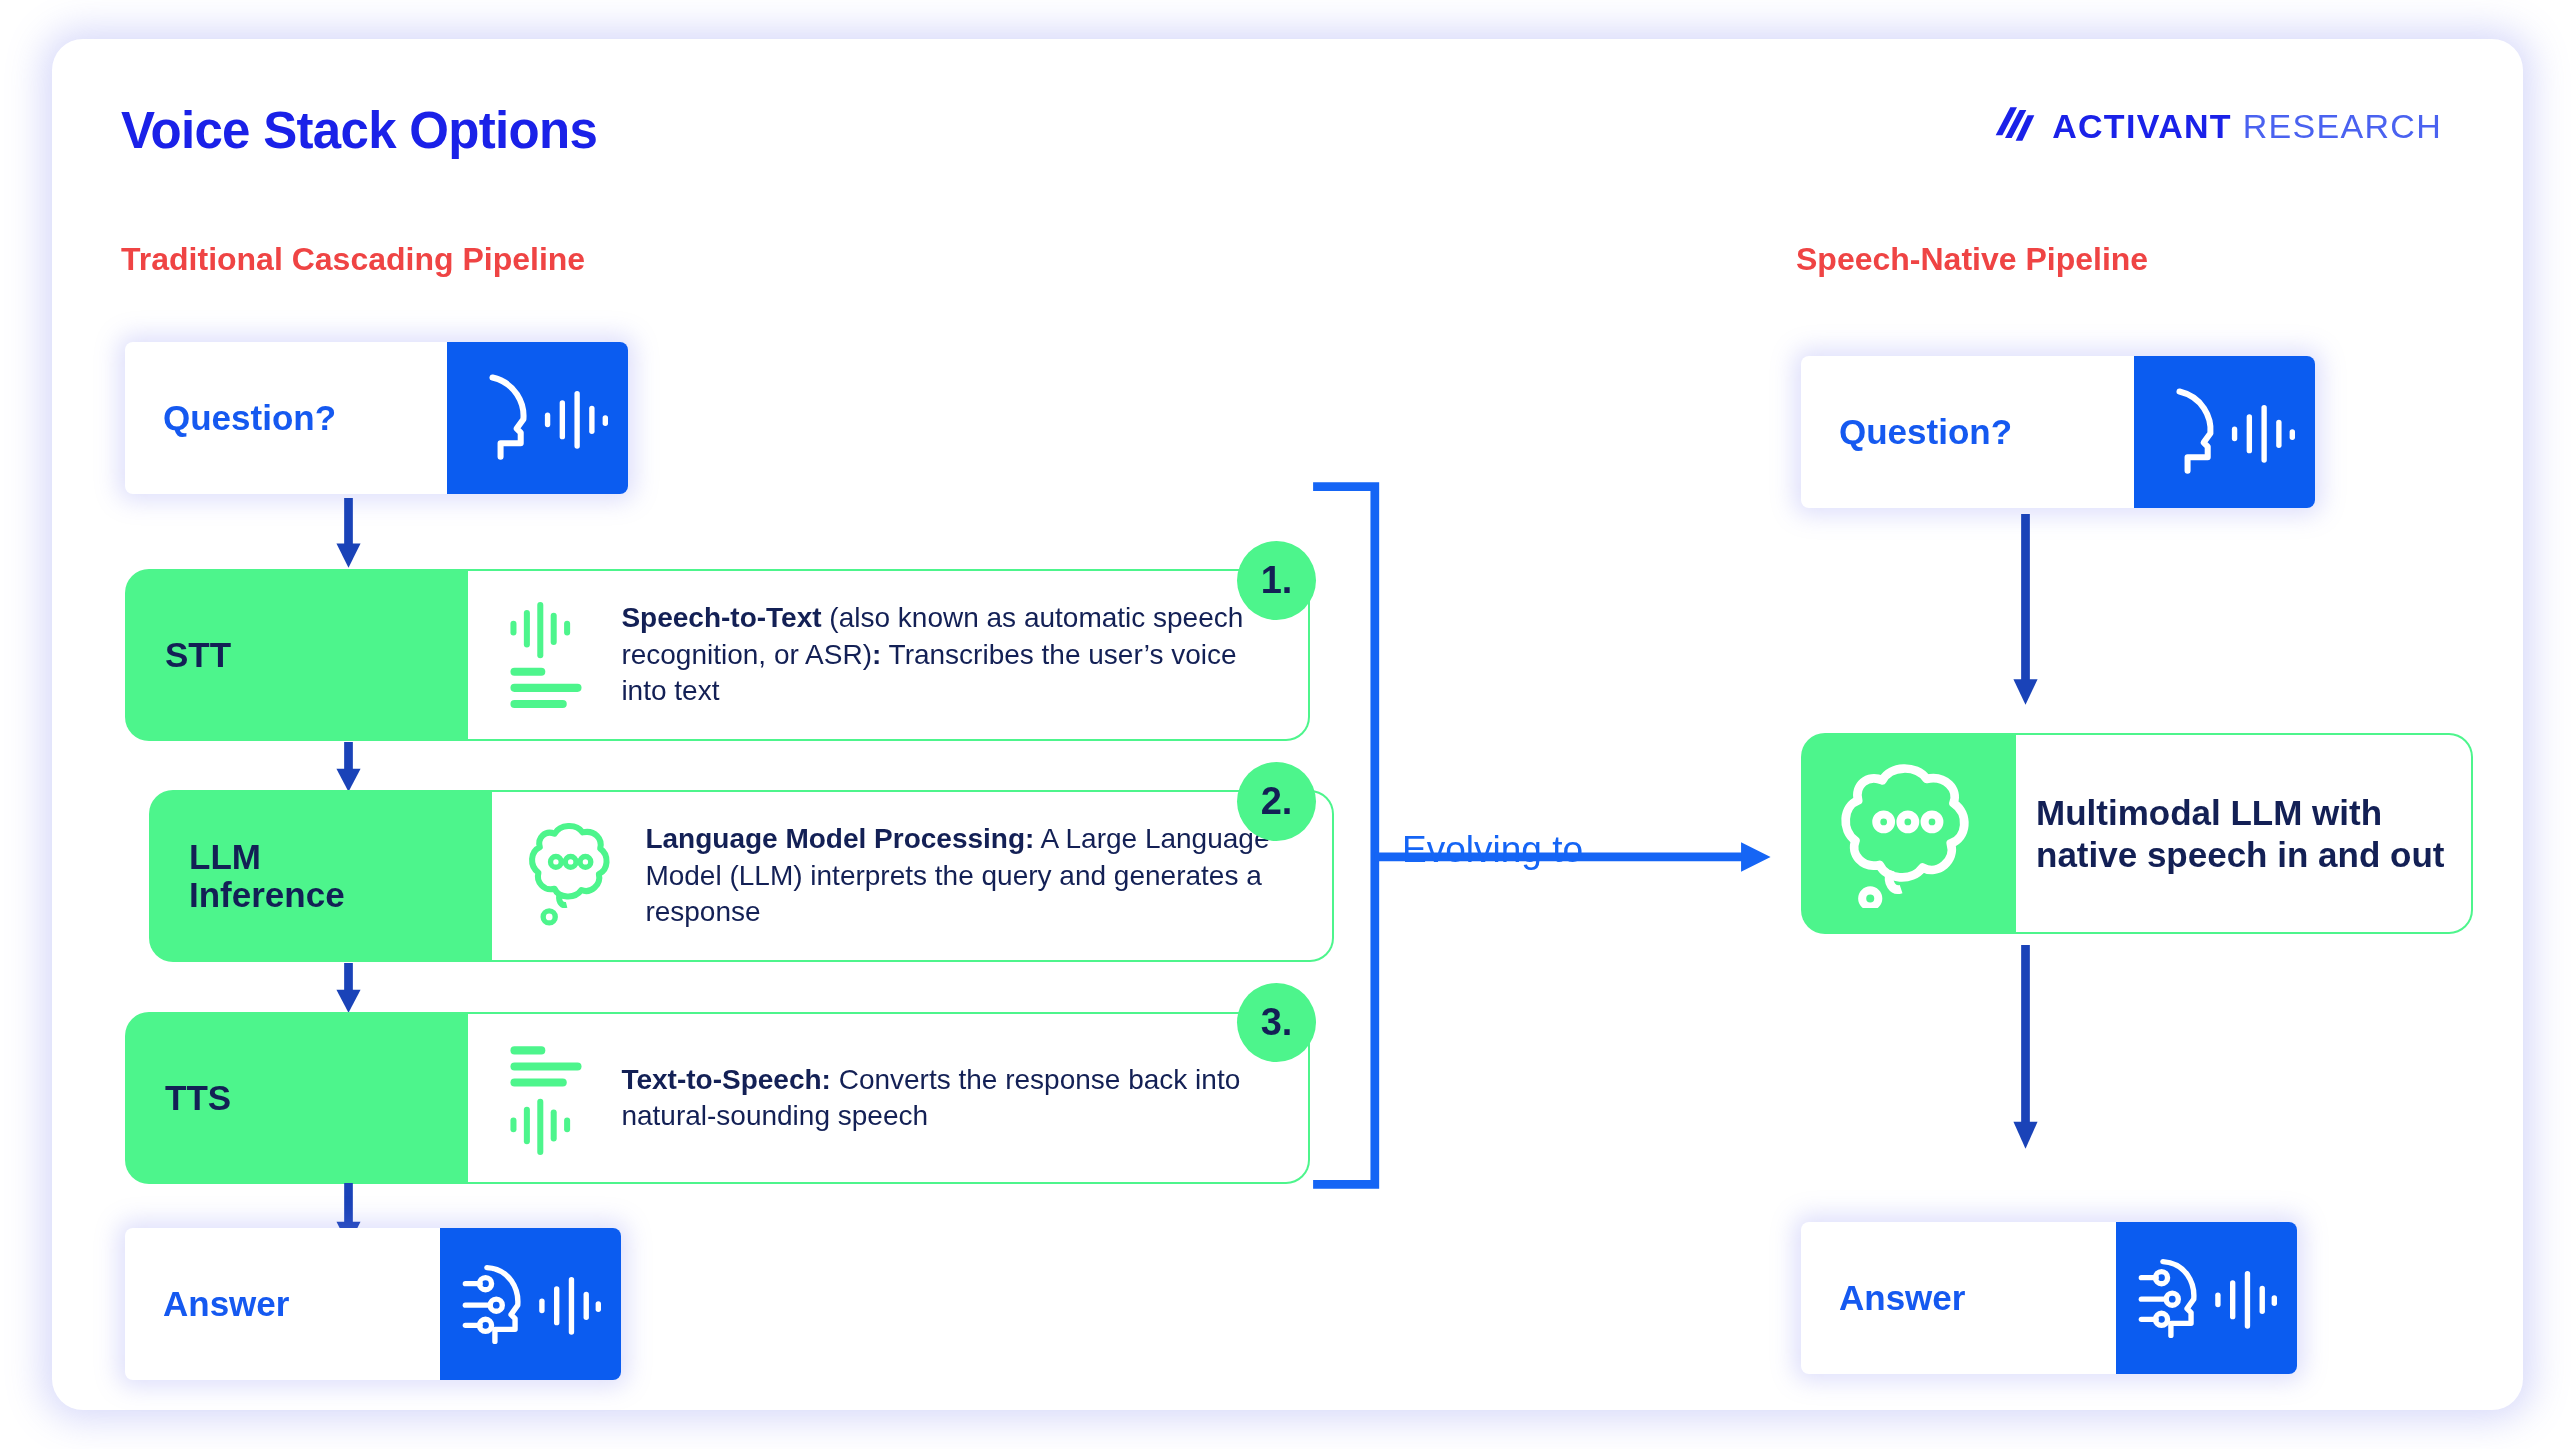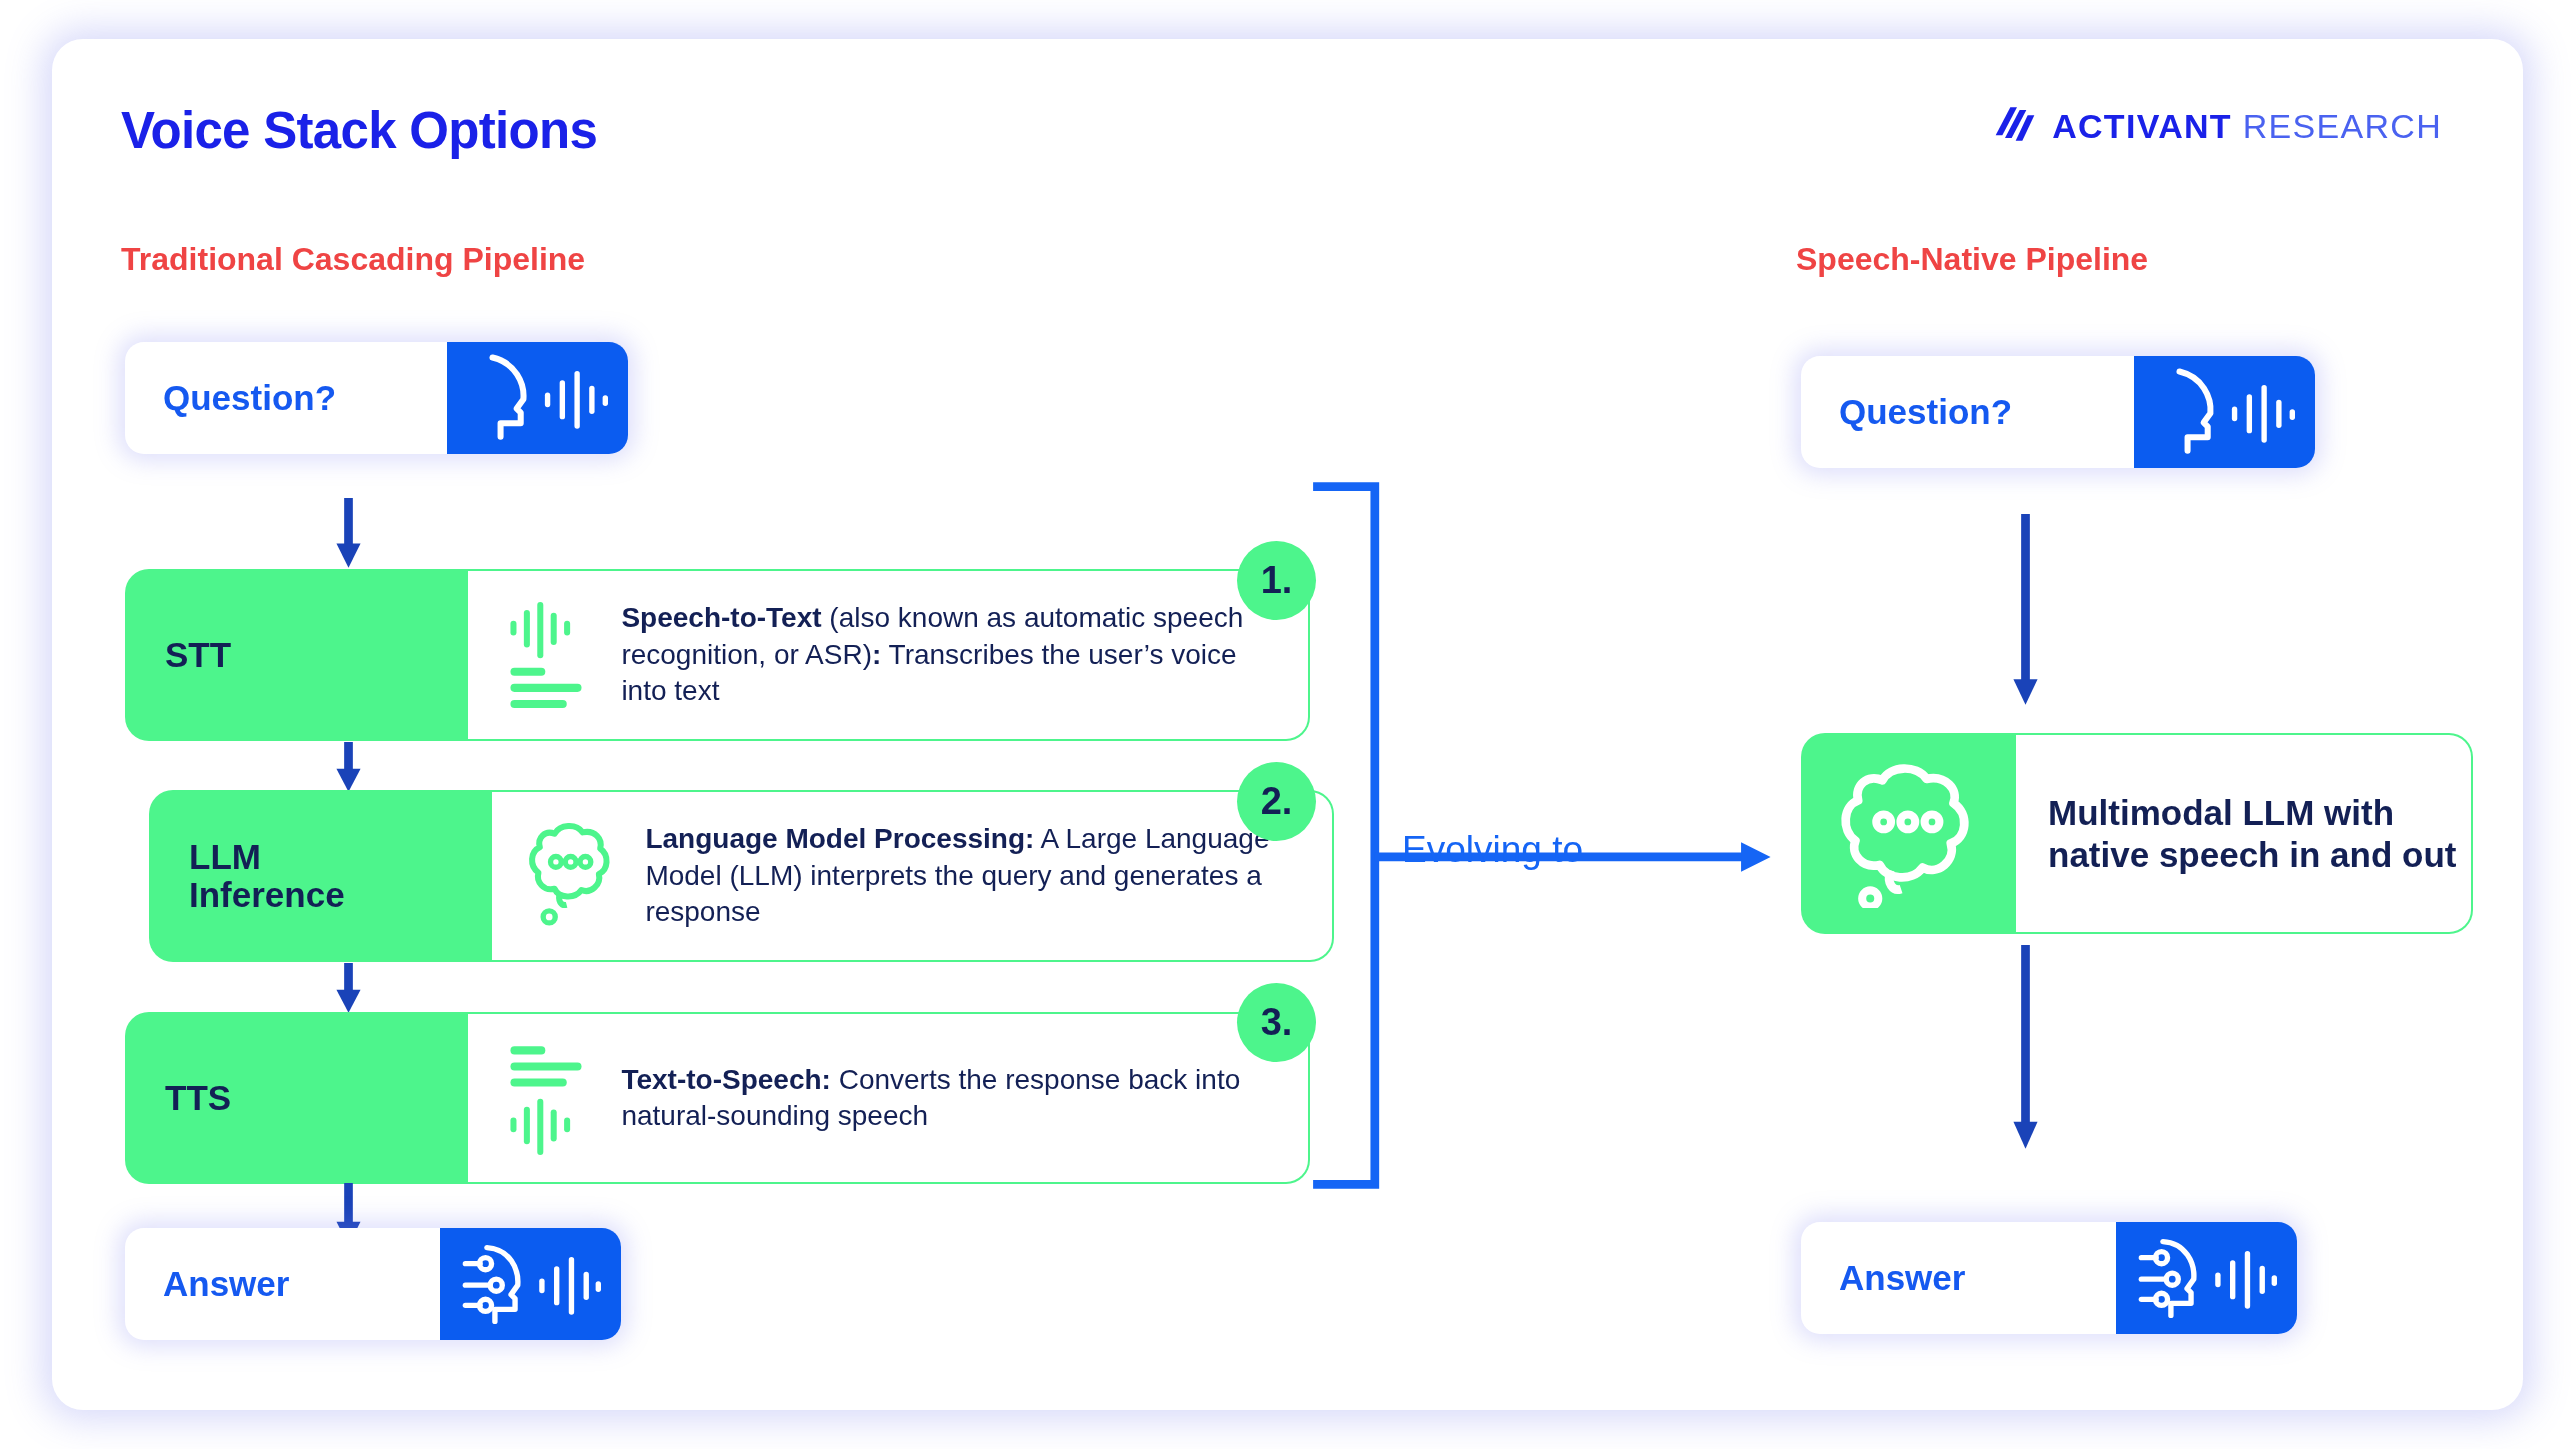--- a/index.html
+++ b/index.html
@@ -38,22 +38,22 @@
 
   .col-head{
     position:absolute;
     font-size:32px;font-weight:bold;color:#ef4444;white-space:nowrap;
   }
   #head-left{left:121px;top:241px;}
   #head-right{left:1796px;top:241px;}
 
   
   .pill{
-    position:absolute;height:112px;
-    border-radius:19px;background:#ffffff;
+    position:absolute;height:152px;
+    border-radius:8px;background:#ffffff;
     box-shadow:0 0 23px 6.7px rgba(126,132,238,.26);
     display:flex;align-items:stretch;overflow:hidden;
   }
   .pill .lbl{
     flex:1;display:flex;align-items:center;
     padding-left:38px;
     font-size:35px;font-weight:bold;color:#1559F0;
     white-space:nowrap;
   }
   .pill .ico{
@@ -97,21 +97,21 @@
     position:absolute;height:201px;display:flex;align-items:stretch;
   }
   .bigcard .gfill{
     width:215px;flex:none;background:#4DF58C;border-radius:24px 0 0 24px;
     display:flex;align-items:center;justify-content:center;
   }
   .bigcard .gfill svg{width:141px;height:148px;}
   .bigcard .body{
     flex:1;background:#fff;border:2.7px solid #4DF58C;border-left:none;
     border-radius:0 24px 24px 0;display:flex;align-items:center;
-    padding-left:32px;box-sizing:border-box;
+    padding-left:20px;box-sizing:border-box;
   }
   .bigcard .body .txt{font-size:35px;font-weight:bold;line-height:1.18;color:#132055;}
 
   
   .varrow{position:absolute;}
   .bracket{position:absolute;}
   .evolve{
     position:absolute;
     font-size:37px;color:#1565F5;white-space:nowrap;margin-top:37px;
   }

